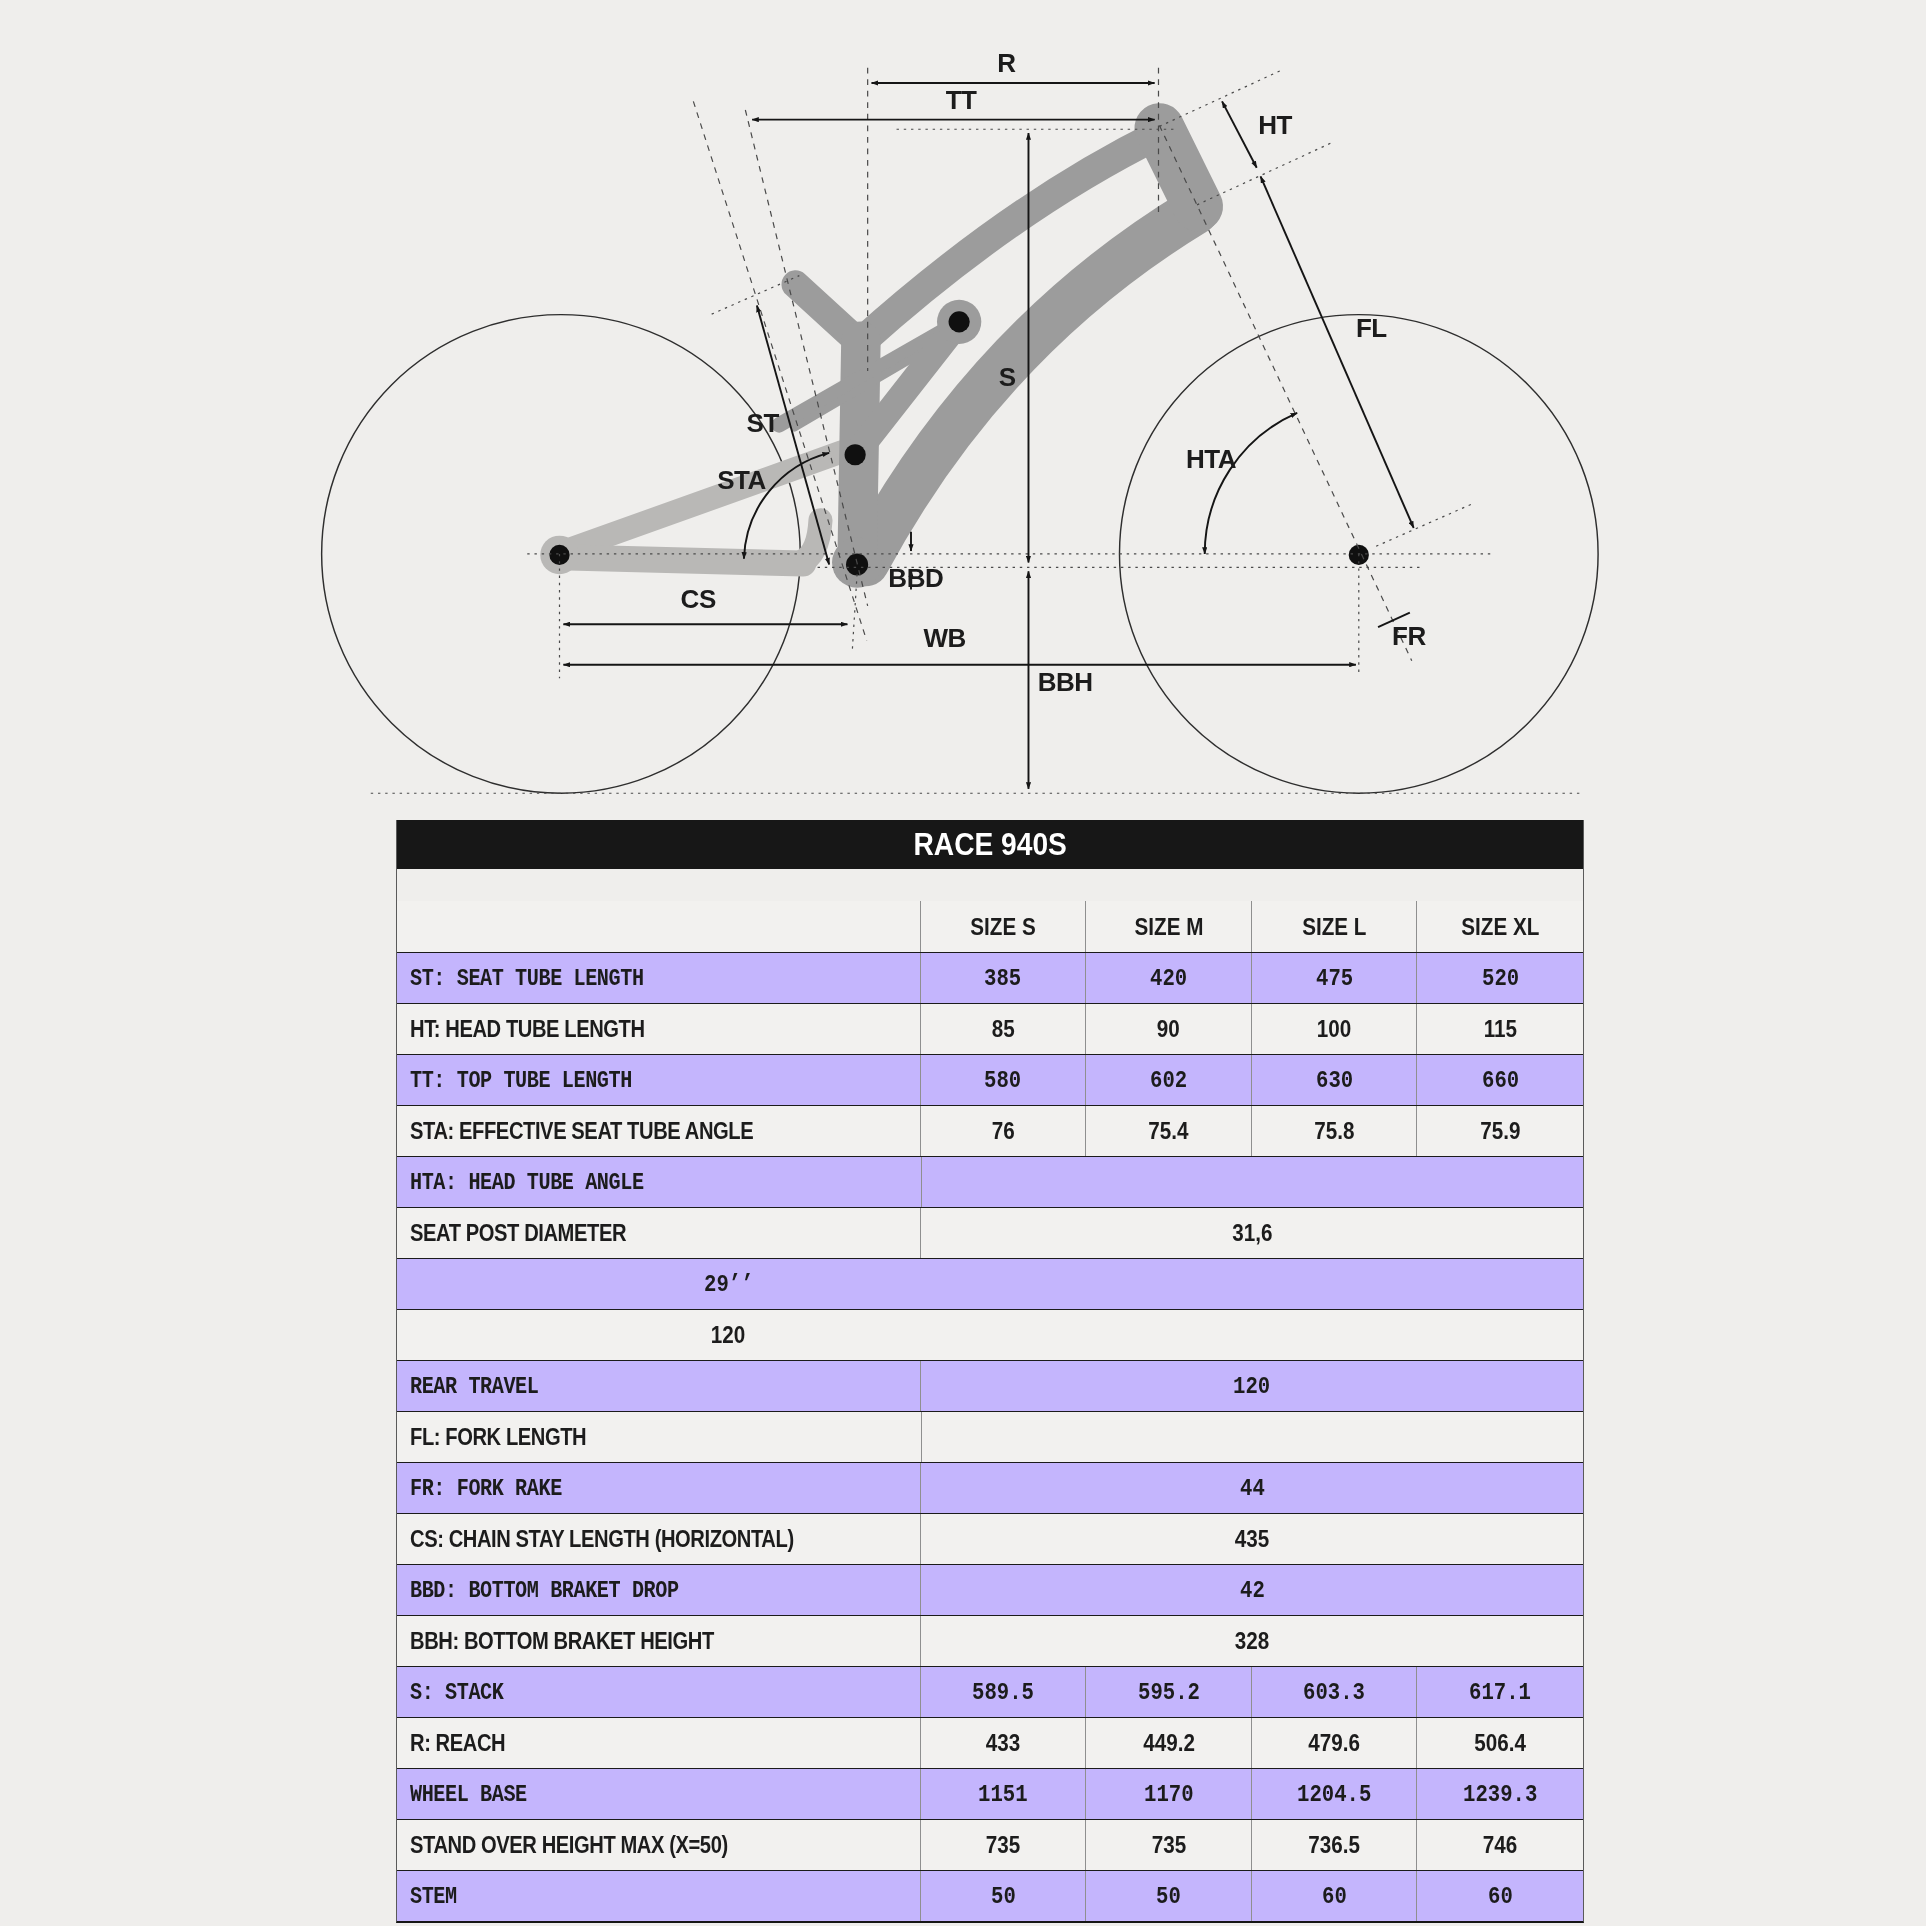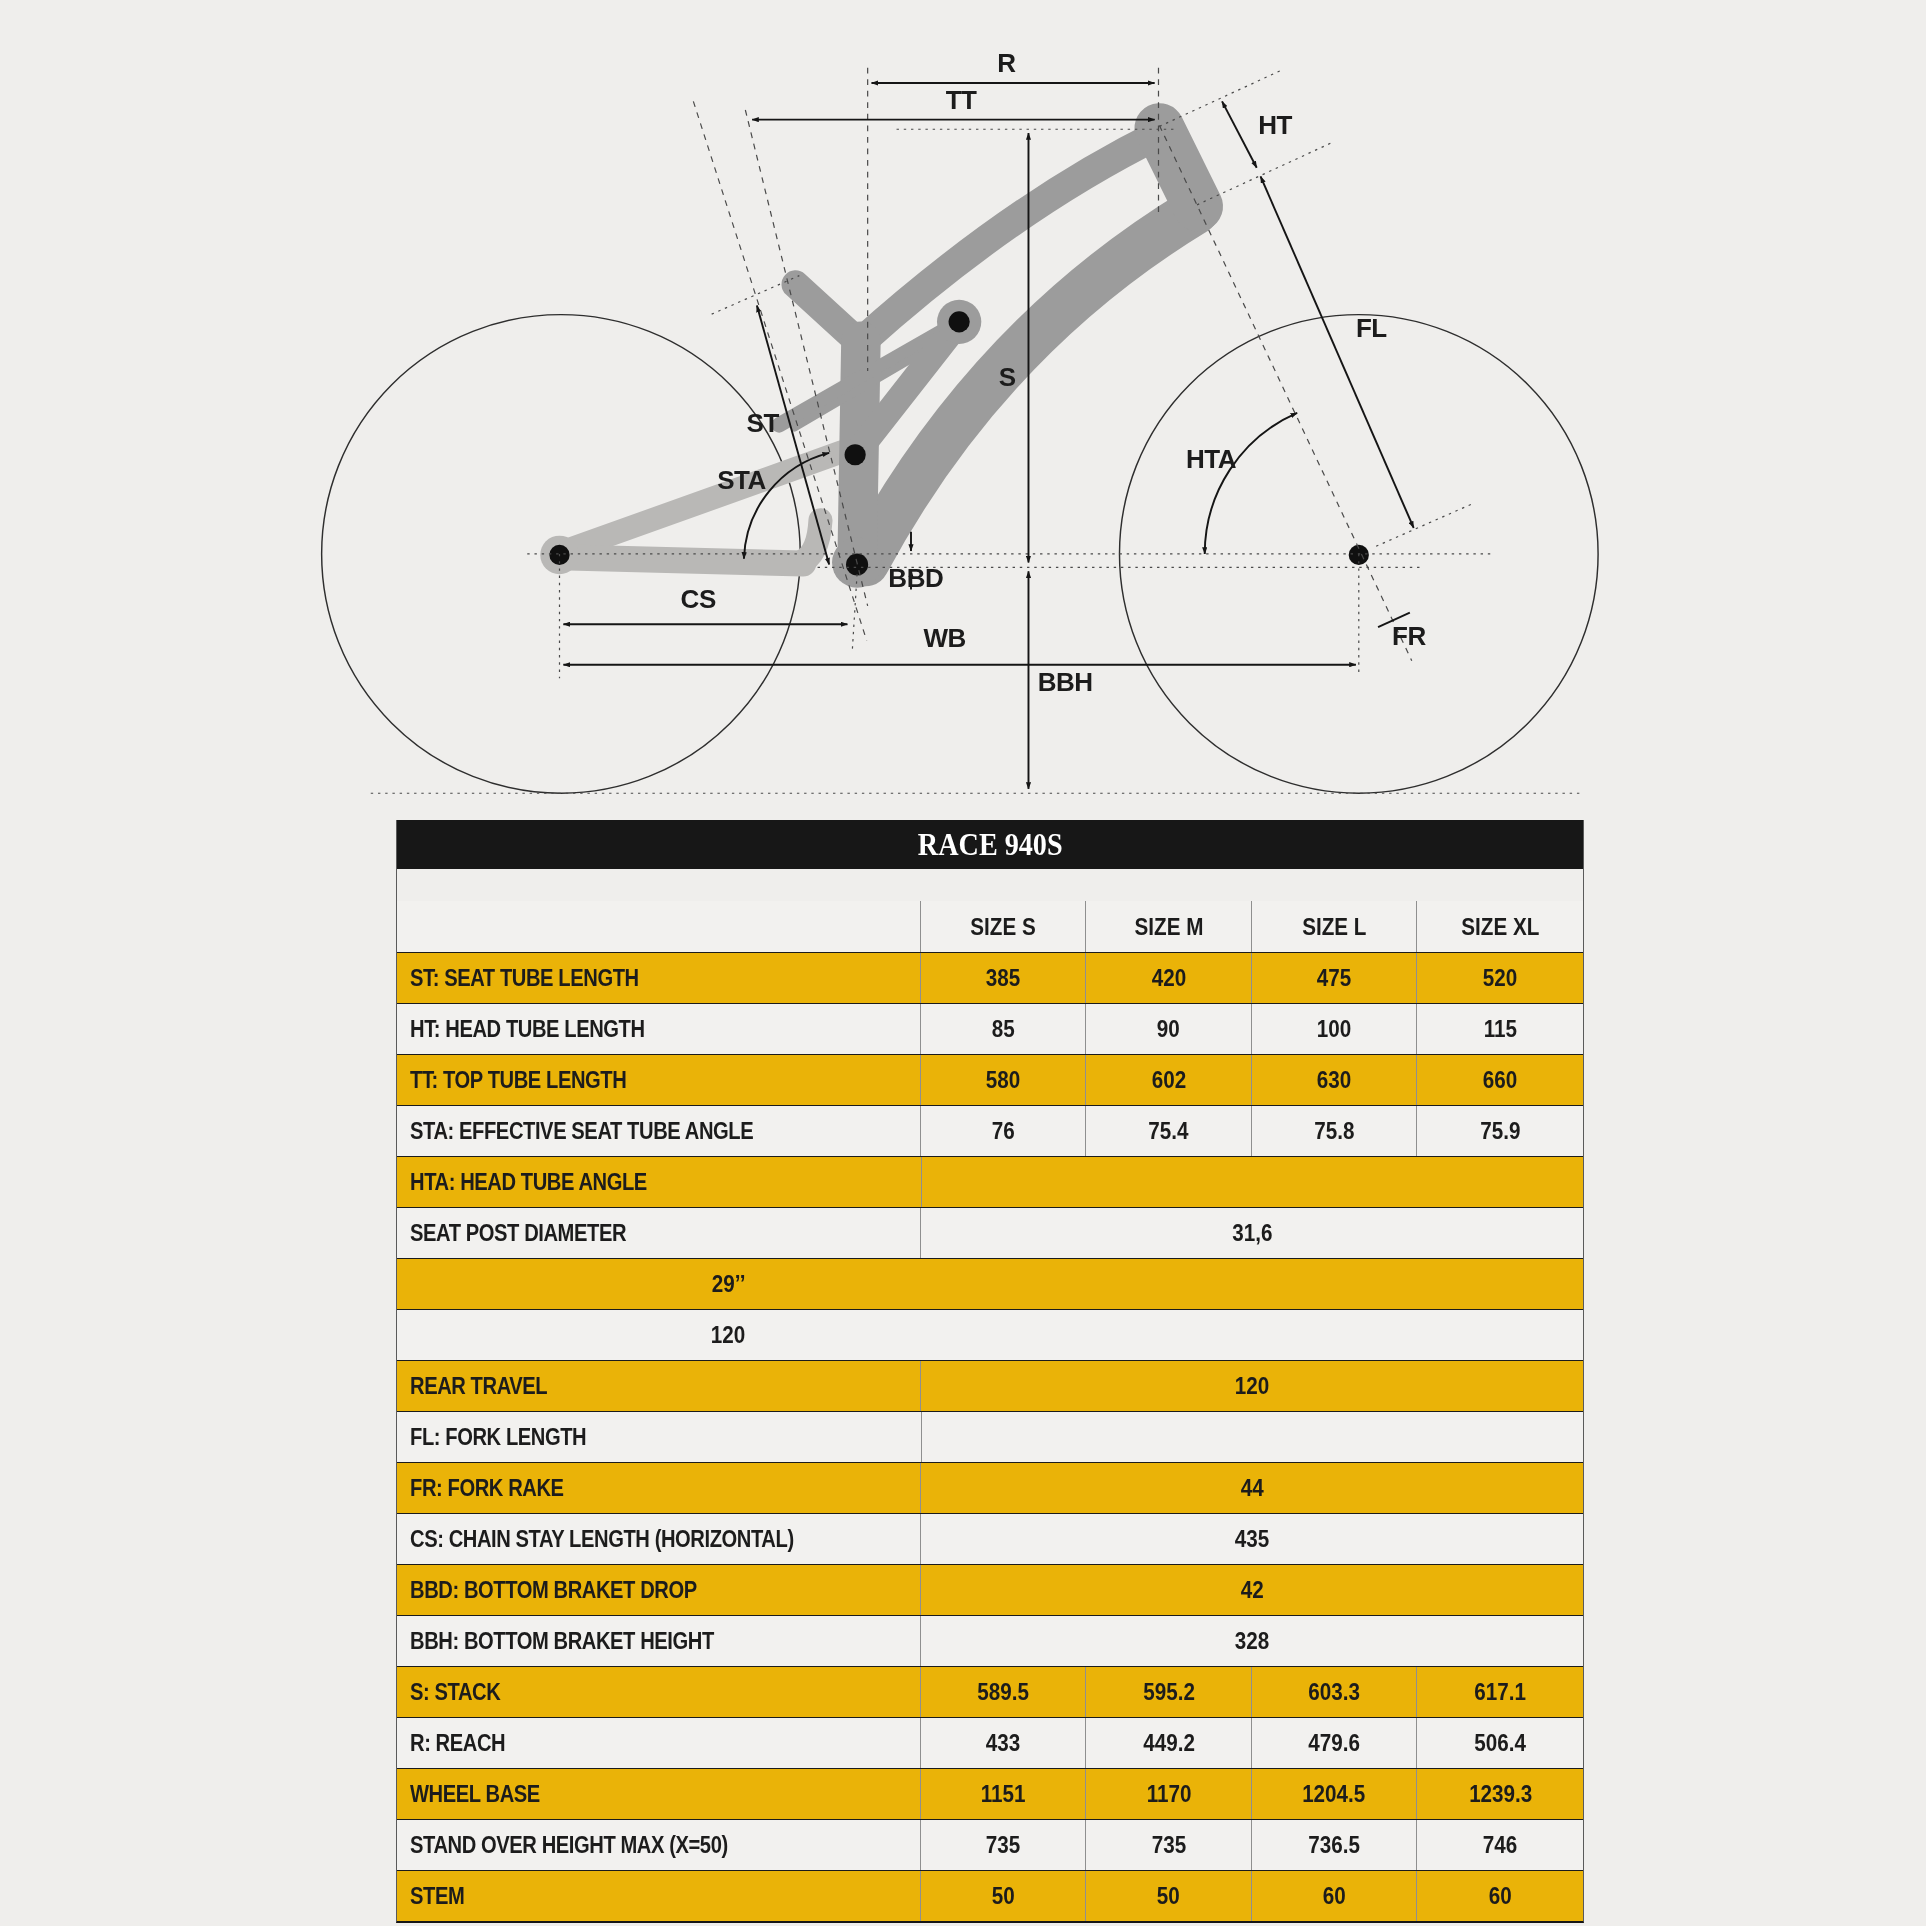--- a/index.html
+++ b/index.html
@@ -18,30 +18,30 @@
 
   
   .spec-table{
     position:absolute;left:396px;top:820px;width:1188px;
     border-left:1px solid #5a5a5a;border-right:1px solid #5a5a5a;
     border-bottom:2.9px solid #161616;
     box-sizing:border-box;
   }
   .tbl-title{
     height:49px;background:#171717;color:#ffffff;
-    display:flex;align-items:center;justify-content:center;font-family:Liberation Serif, serif;
+    display:flex;align-items:center;justify-content:center;
   }
   .tbl-title span{
     font-size:32px;font-weight:900;letter-spacing:0px;
     transform:scaleX(.88);transform-origin:center;white-space:nowrap;
   }
   .tbl-row{display:flex;height:51px;border-top:1.9px solid #1b1b1b;box-sizing:border-box;}
   .tbl-row.hdr{height:51px;border-top:none;margin-top:32px;}
   .row-white{background:#f2f1ef;}
-  .row-gray{background:#eab308;}
+  .row-gray{background:#c4b5fd;font-family:Liberation Mono, monospace;}
   .row-label{
     width:525px;box-sizing:border-box;
     display:flex;align-items:center;
     padding-left:12.5px;
     border-right:1.4px solid #8f8f8f;
     overflow:hidden;
   }
   .row-label .lbl{
     font-size:24px;font-weight:700;color:#1c1c1c;letter-spacing:-0.5px;
     transform:scaleX(.84);transform-origin:left center;white-space:nowrap;

